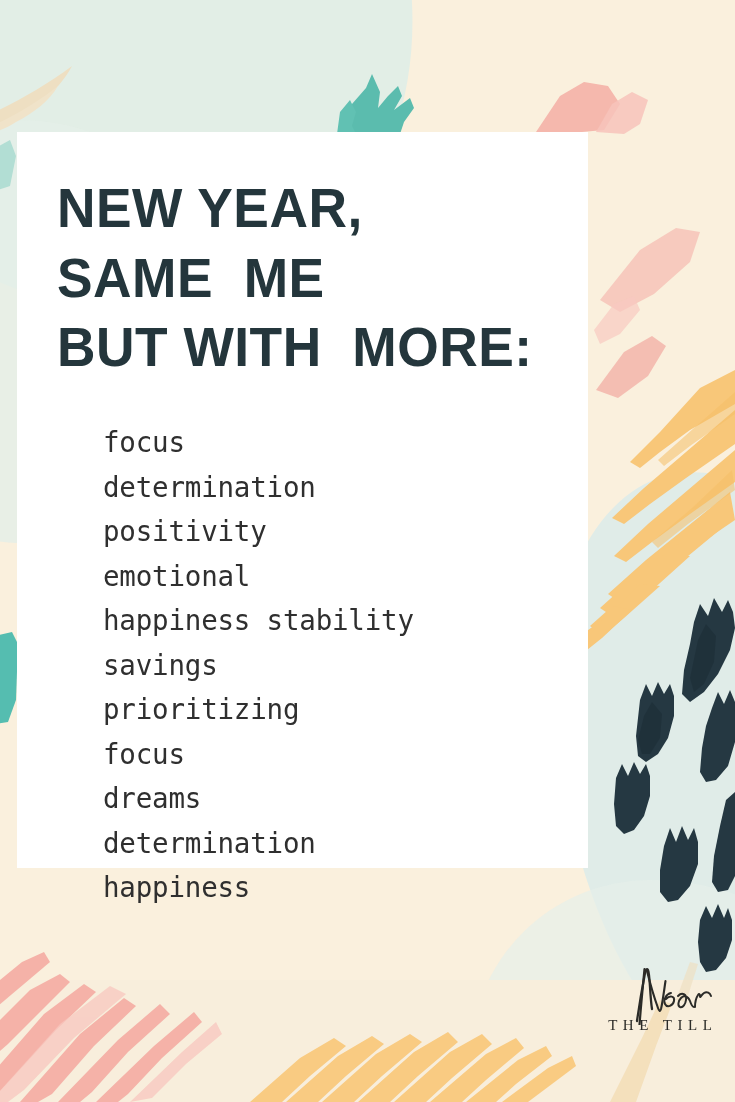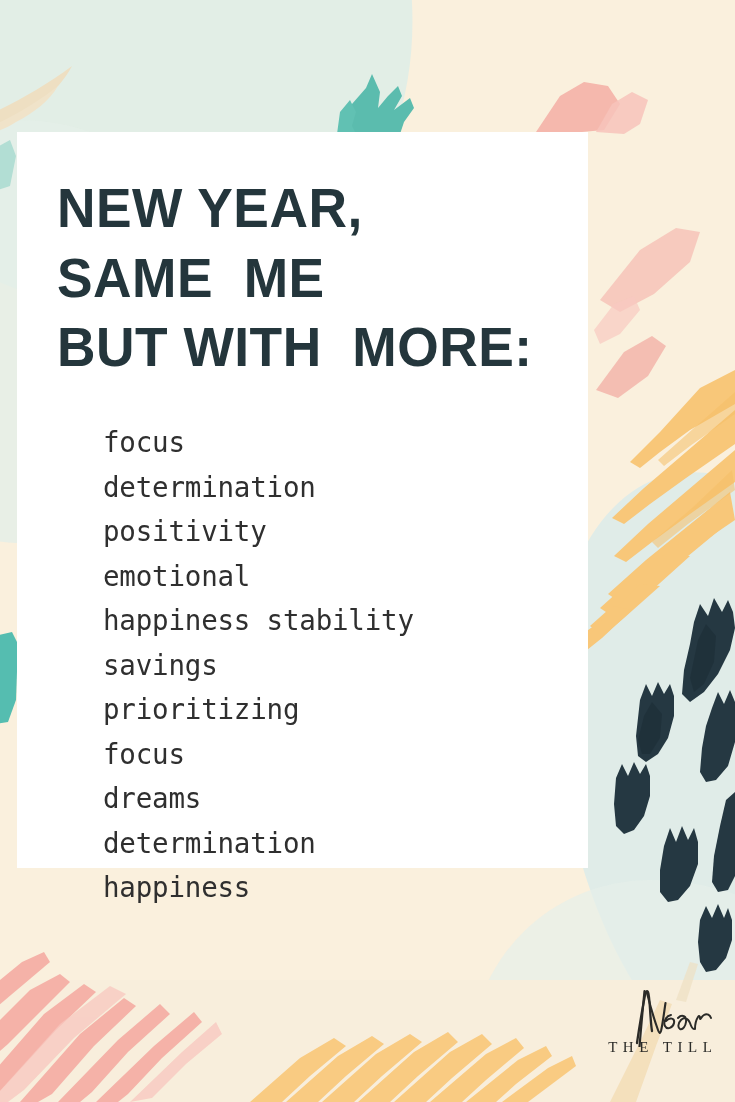--- a/index.html
+++ b/index.html
@@ -122,21 +122,21 @@
   }
   #wishlist .item {
     display: block;
     white-space: pre;
   }
 
   
   #logo {
     position: absolute;
     left: 600px;
-    top: 985px;
+    top: 963px;
     width: 120px;
     height: 90px;
   }
   #logo .logo-script {
     position: absolute;
     left: 0;
     top: 0;
     width: 120px;
     height: 62px;
   }

